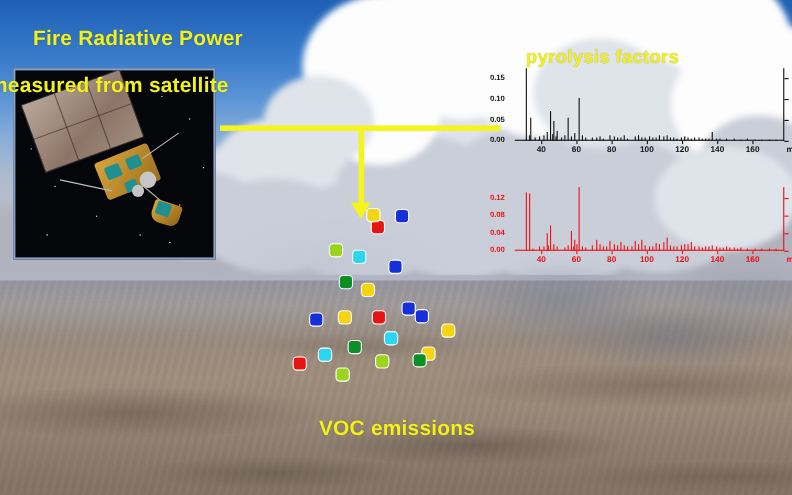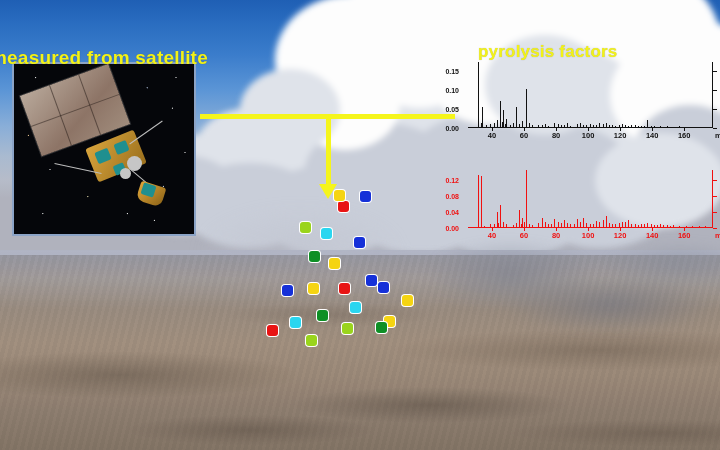--- a/index.html
+++ b/index.html
@@ -438,23 +438,25 @@
         <div class="xlab" style="left: 152.124px; top: 58px;">120</div>
         <div class="xtick" style="left: 184.15px; top: 58px;"></div>
         <div class="xlab" style="left: 184.15px; top: 58px;">140</div>
         <div class="xtick" style="left: 216.176px; top: 58px;"></div>
         <div class="xlab" style="left: 216.176px; top: 58px;">160</div>
         <div class="xaxis-title" style="left: 247px; top: 61px;">m/z</div>
       </div>
   </div>
 
   <div class="ytext" id="title-fire">
+    <span>Fire Radiative Power</span>
     <span class="l2">measured from satellite</span>
   </div>
 
   <div class="ytext" id="title-pyro">
     <span style="display:block">pyrolysis factors</span>
   </div>
 
   <div class="ytext" id="label-voc">
+    <span>VOC emissions</span>
   </div>
 
 </div>
 
 </body></html>

